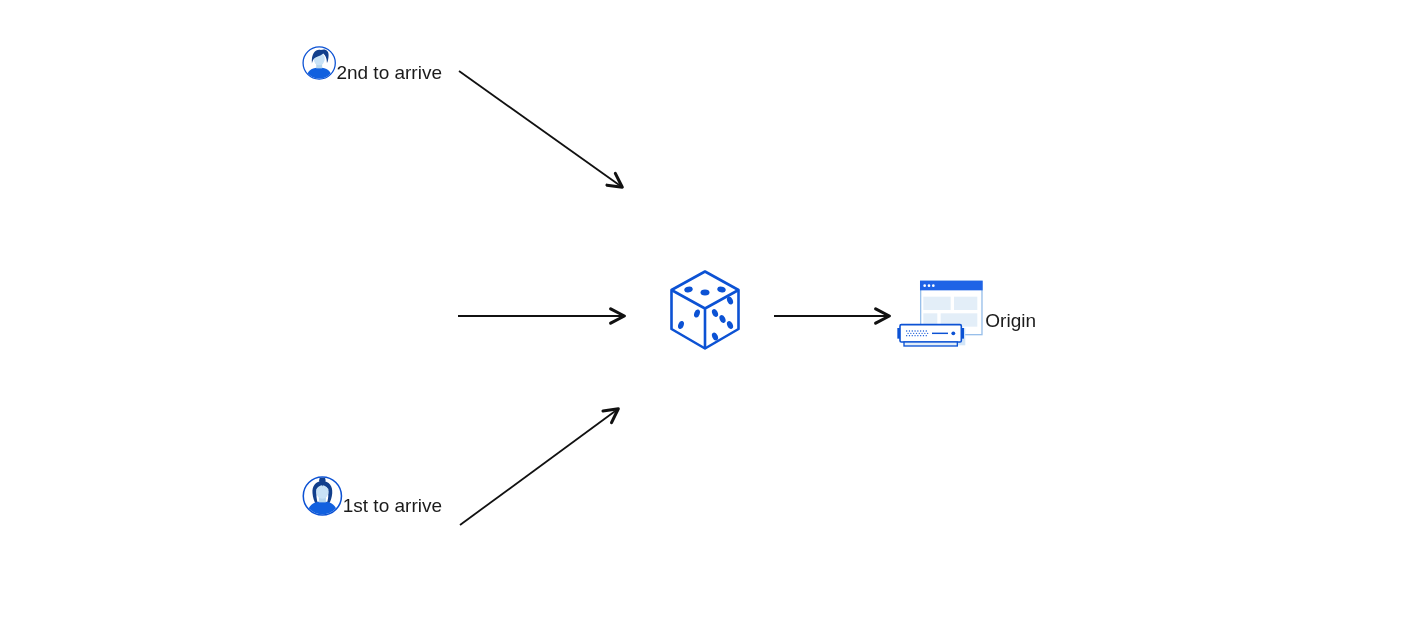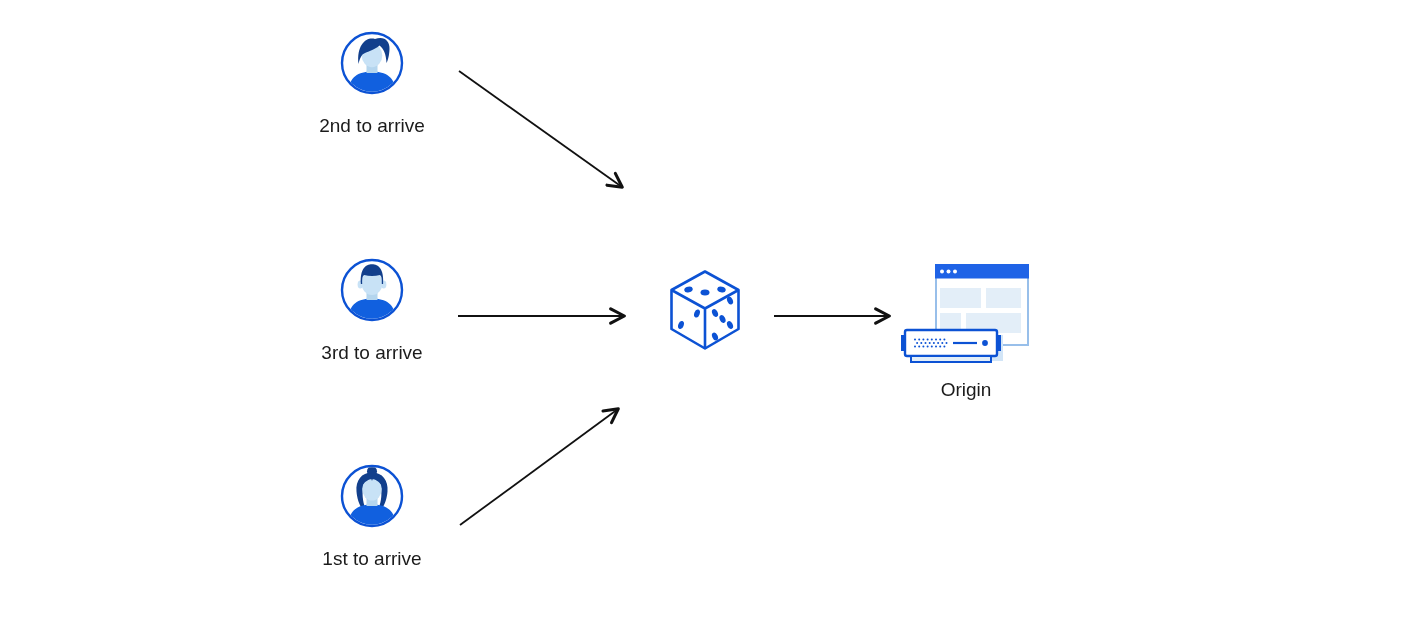--- a/index.html
+++ b/index.html
@@ -1,21 +1,21 @@
 <!DOCTYPE html>
 <html><head>
 <meta charset="utf-8">
 <style>
   html,body{margin:0;padding:0;background:#fff;}
   .canvas{
     position:relative;width:1405px;height:633px;background:#ffffff;
     font-family:"Liberation Sans",sans-serif;overflow:hidden;
   }
   .arrows-layer{position:absolute;left:0;top:0;width:1405px;height:633px;}
-  .node{position:absolute;display:flex;flex-direction:column;align-items:center;}
+  .node{position:absolute;display:flex;align-items:center;}
   .client-node{width:140px;}
   .node-label{
     font-size:19px;line-height:1.1;color:#1b1b1b;margin-top:21px;
     text-align:center;white-space:nowrap;
   }
   .origin-node{width:140px;}
   .origin-node .node-label{margin-top:15px;}
   svg{display:block;}
 </style>
 </head>
@@ -48,41 +48,20 @@
         <rect x="26.5" y="30" width="11" height="12" fill="#b4d5ee"></rect>
         <ellipse cx="32" cy="24.5" rx="10.3" ry="11.8" fill="#c8e2f6"></ellipse>
         <path d="M18.5,33 C16.5,13 27,5.5 35,8 C44,4.5 50,10 49.5,18
                  C49.3,24 48,29.5 46.5,32 C46.2,23 43.5,17.5 39.5,14.5
                  C34,19.5 26.5,20.5 22.5,23.5 C20.5,26 19.3,29 18.5,33 Z" fill="#123f8c"></path>
       </g>
     </svg>
     <div class="node-label">2nd to arrive</div>
   </div>
 
-  <div class="node client-node" style="left:302px;top:258px;">
-    <svg width="64" height="64" viewBox="0 0 64 64" xmlns="http://www.w3.org/2000/svg">
-      <defs>
-          <clipPath id="clipB">
-            <circle cx="32" cy="32" r="28.8"></circle>
-          </clipPath>
-        </defs>
-      <circle cx="32" cy="32" r="30" fill="#ffffff" stroke="#0c52d4" stroke-width="2.4"></circle>
-      <g clip-path="url(#clipB)">
-        <path d="M8,64 C8,47 17,40.5 32,40.5 C47,40.5 56,47 56,64 Z" fill="#1160df"></path>
-        <ellipse cx="20.3" cy="26.5" rx="2.7" ry="3.9" fill="#c8e2f6"></ellipse>
-        <ellipse cx="43.7" cy="26.5" rx="2.7" ry="3.9" fill="#c8e2f6"></ellipse>
-        <rect x="26.5" y="30.5" width="11" height="11.5" fill="#b4d5ee"></rect>
-        <ellipse cx="32" cy="25" rx="10.5" ry="12" fill="#c8e2f6"></ellipse>
-        <path d="M20.9,26 C19.8,11 25.5,6.2 32,6.2 C38.5,6.2 44.2,11 43.1,26
-                 L41.8,26 C42,20.5 41.5,17.8 39.8,17 C35,18.2 29,18.2 24.2,17
-                 C22.5,17.8 22,20.5 22.2,26 Z" fill="#123f8c"></path>
-      </g>
-    </svg>
-    <div class="node-label">3rd to arrive</div>
-  </div>
 
   <div class="node client-node" style="left:302px;top:464px;">
     <svg width="64" height="64" viewBox="0 0 64 64" xmlns="http://www.w3.org/2000/svg">
       <defs>
           <clipPath id="clipC">
             <circle cx="32" cy="32" r="28.8"></circle>
           </clipPath>
         </defs>
       <circle cx="32" cy="32" r="30" fill="#ffffff" stroke="#0c52d4" stroke-width="2.4"></circle>
       <g clip-path="url(#clipC)">

